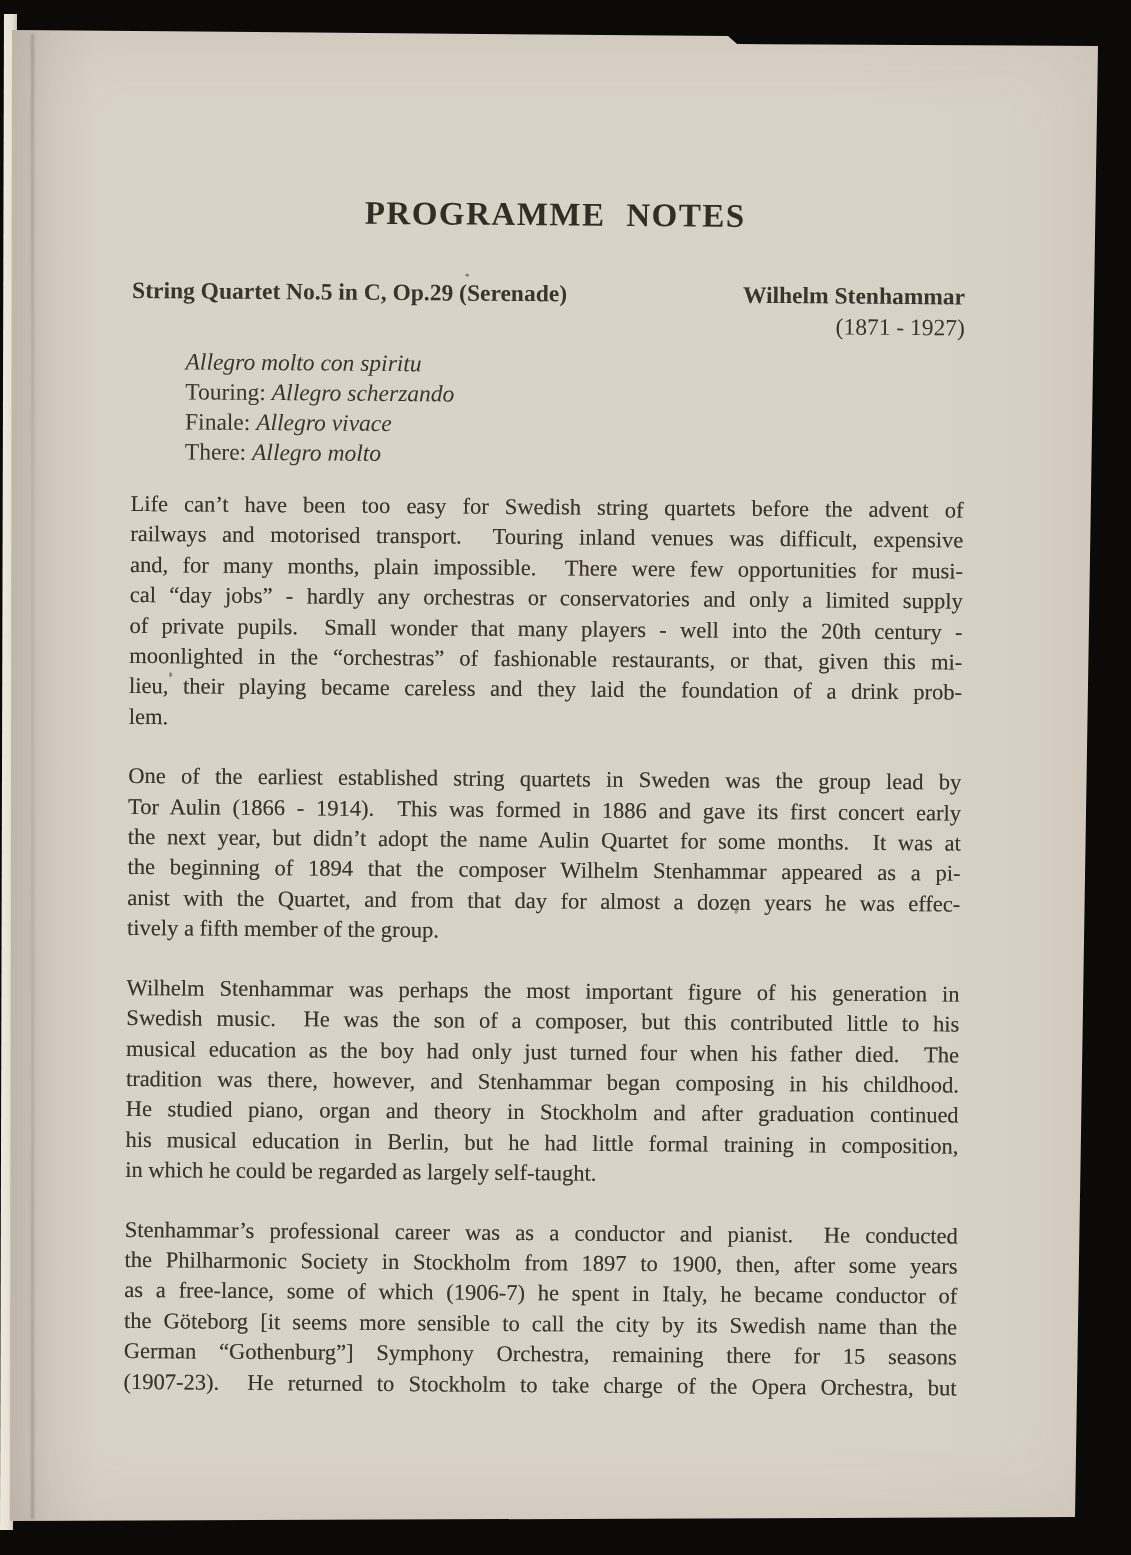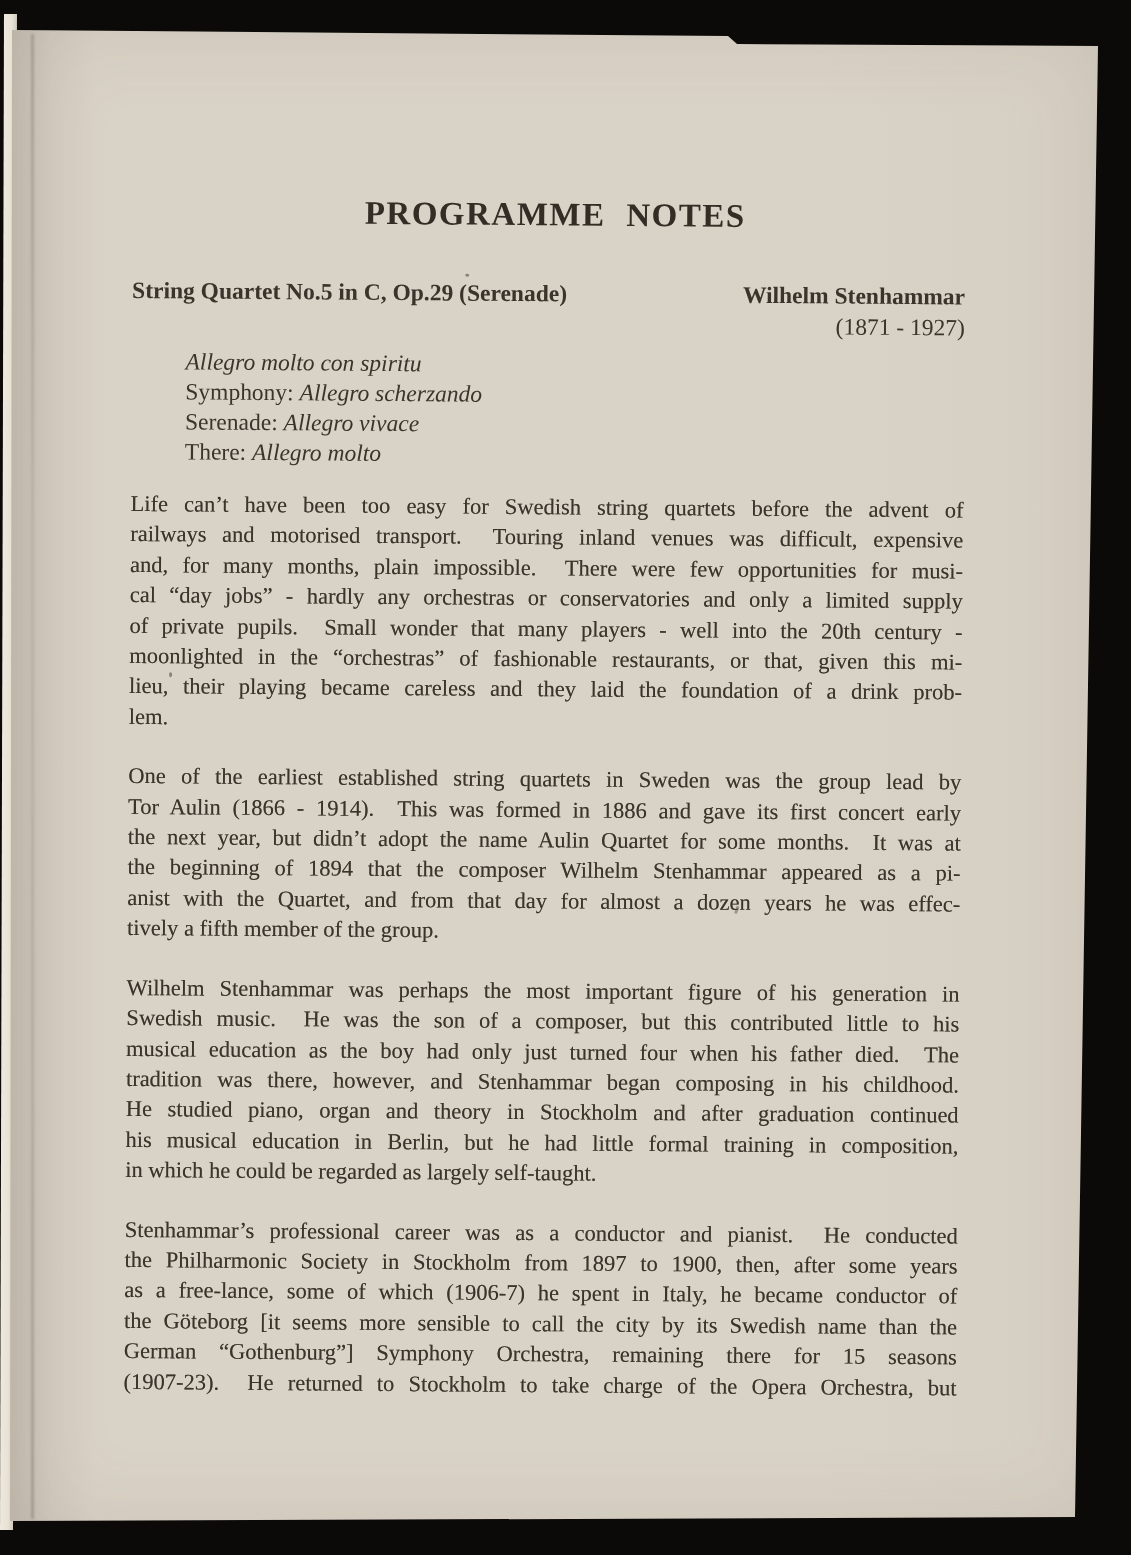--- a/index.html
+++ b/index.html
@@ -131,22 +131,22 @@
 
   <div class="content">
     <h1 class="title">PROGRAMME NOTES</h1>
 
     <div class="work-title">String Quartet No.5 in C, Op.29 (Serenade)</div>
     <div class="composer">Wilhelm Stenhammar</div>
     <div class="dates">(1871 - 1927)</div>
 
     <div class="movements">
         <div class="movement-line"><span class="mv-tempo">Allegro molto con spiritu</span></div>
-        <div class="movement-line"><span class="mv-prefix">Symphony: </span><span class="mv-tempo">Allegro scherzando</span></div>
-        <div class="movement-line"><span class="mv-prefix">Serenade: </span><span class="mv-tempo">Allegro vivace</span></div>
+        <div class="movement-line"><span class="mv-prefix">Touring: </span><span class="mv-tempo">Allegro scherzando</span></div>
+        <div class="movement-line"><span class="mv-prefix">Finale: </span><span class="mv-tempo">Allegro vivace</span></div>
         <div class="movement-line"><span class="mv-prefix">There: </span><span class="mv-tempo">Allegro molto</span></div>
       </div>
 
     <div class="body-text">
         <div class="paragraph">
           <div class="line">Life can’t have been too easy for Swedish string quartets before the advent of</div>
           <div class="line">railways and motorised transport.  Touring inland venues was difficult, expensive</div>
           <div class="line">and, for many months, plain impossible.  There were few opportunities for musi-</div>
           <div class="line">cal “day jobs” - hardly any orchestras or conservatories and only a limited supply</div>
           <div class="line">of private pupils.  Small wonder that many players - well into the 20th century -</div>

